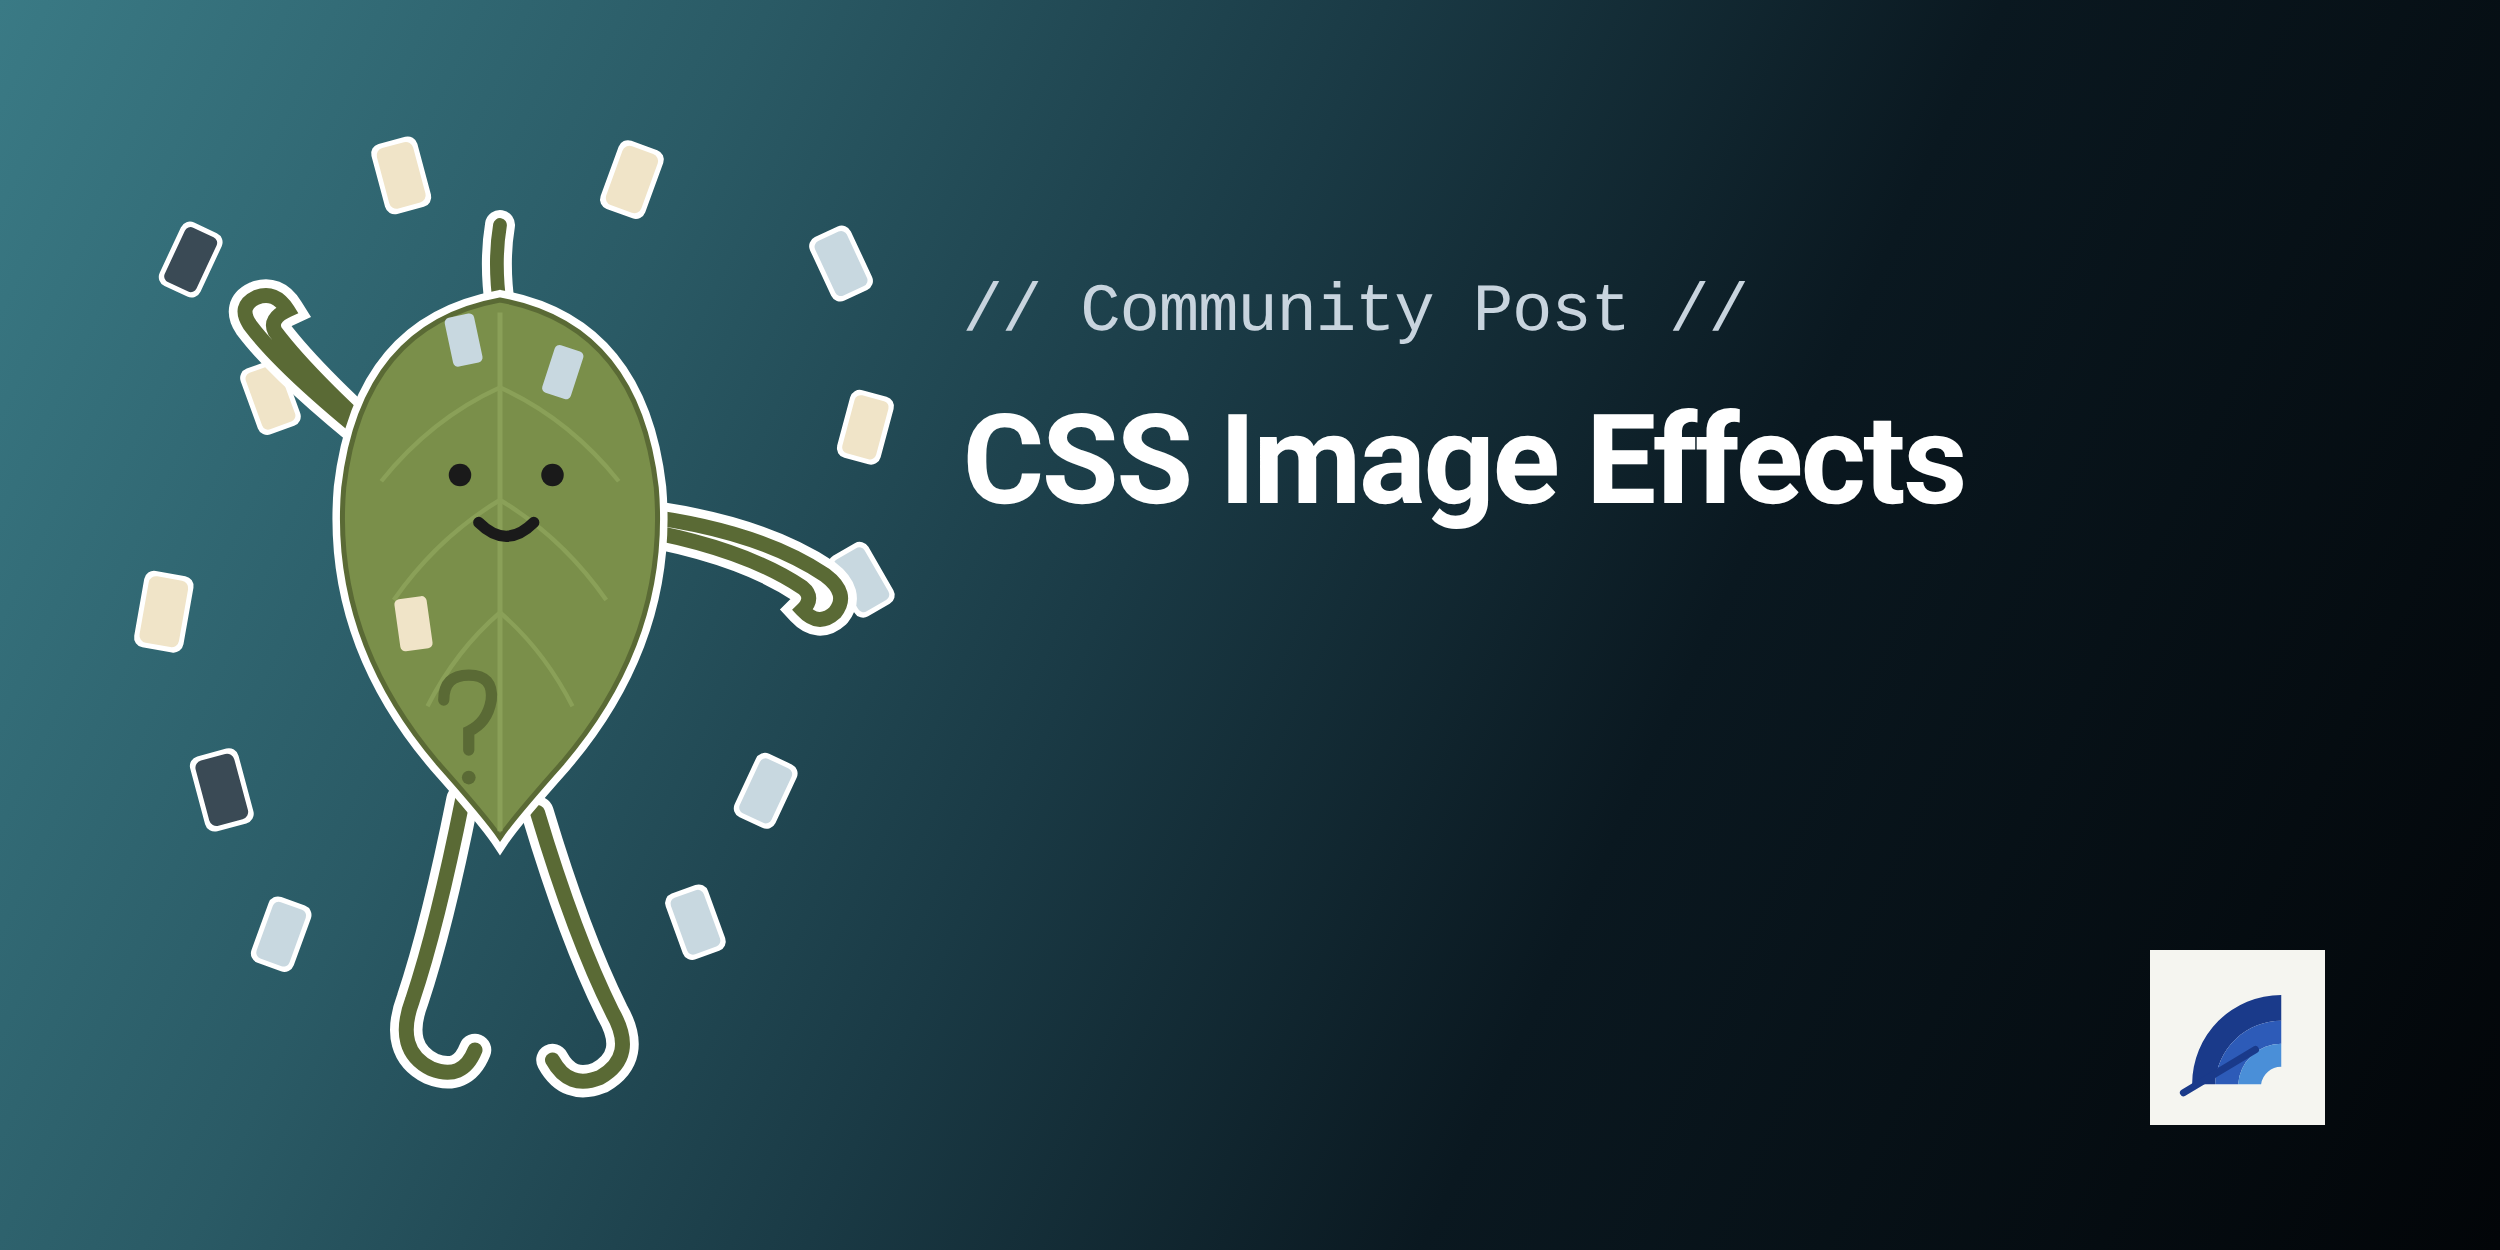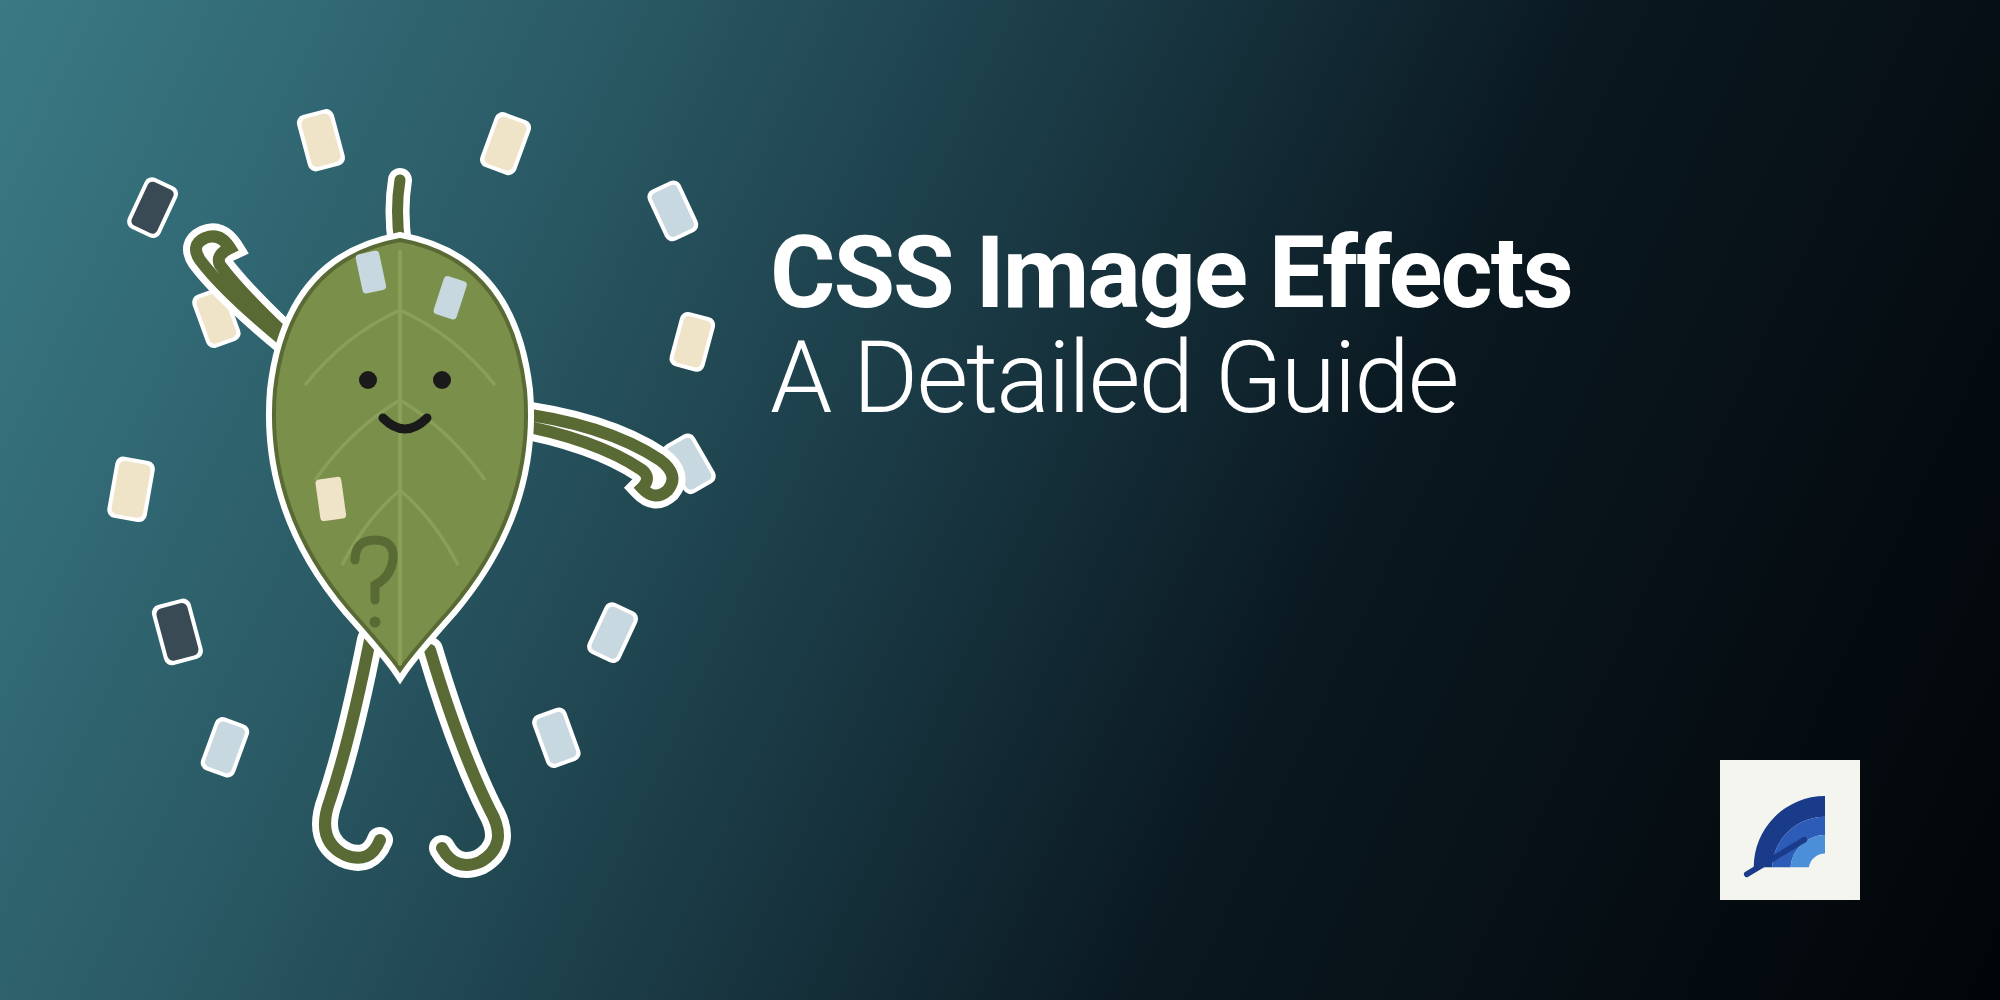--- a/index.html
+++ b/index.html
@@ -158,22 +158,22 @@
       <circle cx="352" cy="300" r="9" fill="#1a1a1a"></circle>
       <path d="M 293 338 Q 315 360 337 338" stroke="#1a1a1a" stroke-width="9" fill="none" stroke-linecap="round"></path>
 
       <path d="M 265 480 Q 265 460 285 460 Q 305 460 303 480 Q 300 498 285 505 L 285 520" stroke="#5a6a35" stroke-width="9" fill="none" stroke-linecap="round"></path>
       <circle cx="285" cy="542" r="5.5" fill="#5a6a35"></circle>
     </g>
   </svg>
 </div>
 
 <div class="text-block">
+  <div class="eyebrow">// Community Post //</div>
   <div class="title-bold">CSS Image Effects</div>
-  <div class="title-light">A Detailed Guide</div>
 </div>
 
 <div class="logo-box">
   <svg viewBox="0 0 100 100" width="115" height="115">
     <path d="M 18 82 A 62 62 0 0 1 80 20 L 80 38 A 46 46 0 0 0 34 82 Z" fill="#1a3a8a"></path>
     <path d="M 34 82 A 46 46 0 0 1 80 38 L 80 54 A 30 30 0 0 0 50 82 Z" fill="#2d5bb8"></path>
     <path d="M 50 82 A 30 30 0 0 1 80 54 L 80 70 A 14 14 0 0 0 66 82 Z" fill="#4a8fd8"></path>
     <line x1="12" y1="88" x2="62" y2="58" stroke="#1a3a8a" stroke-width="5" stroke-linecap="round"></line>
   </svg>
 </div>

